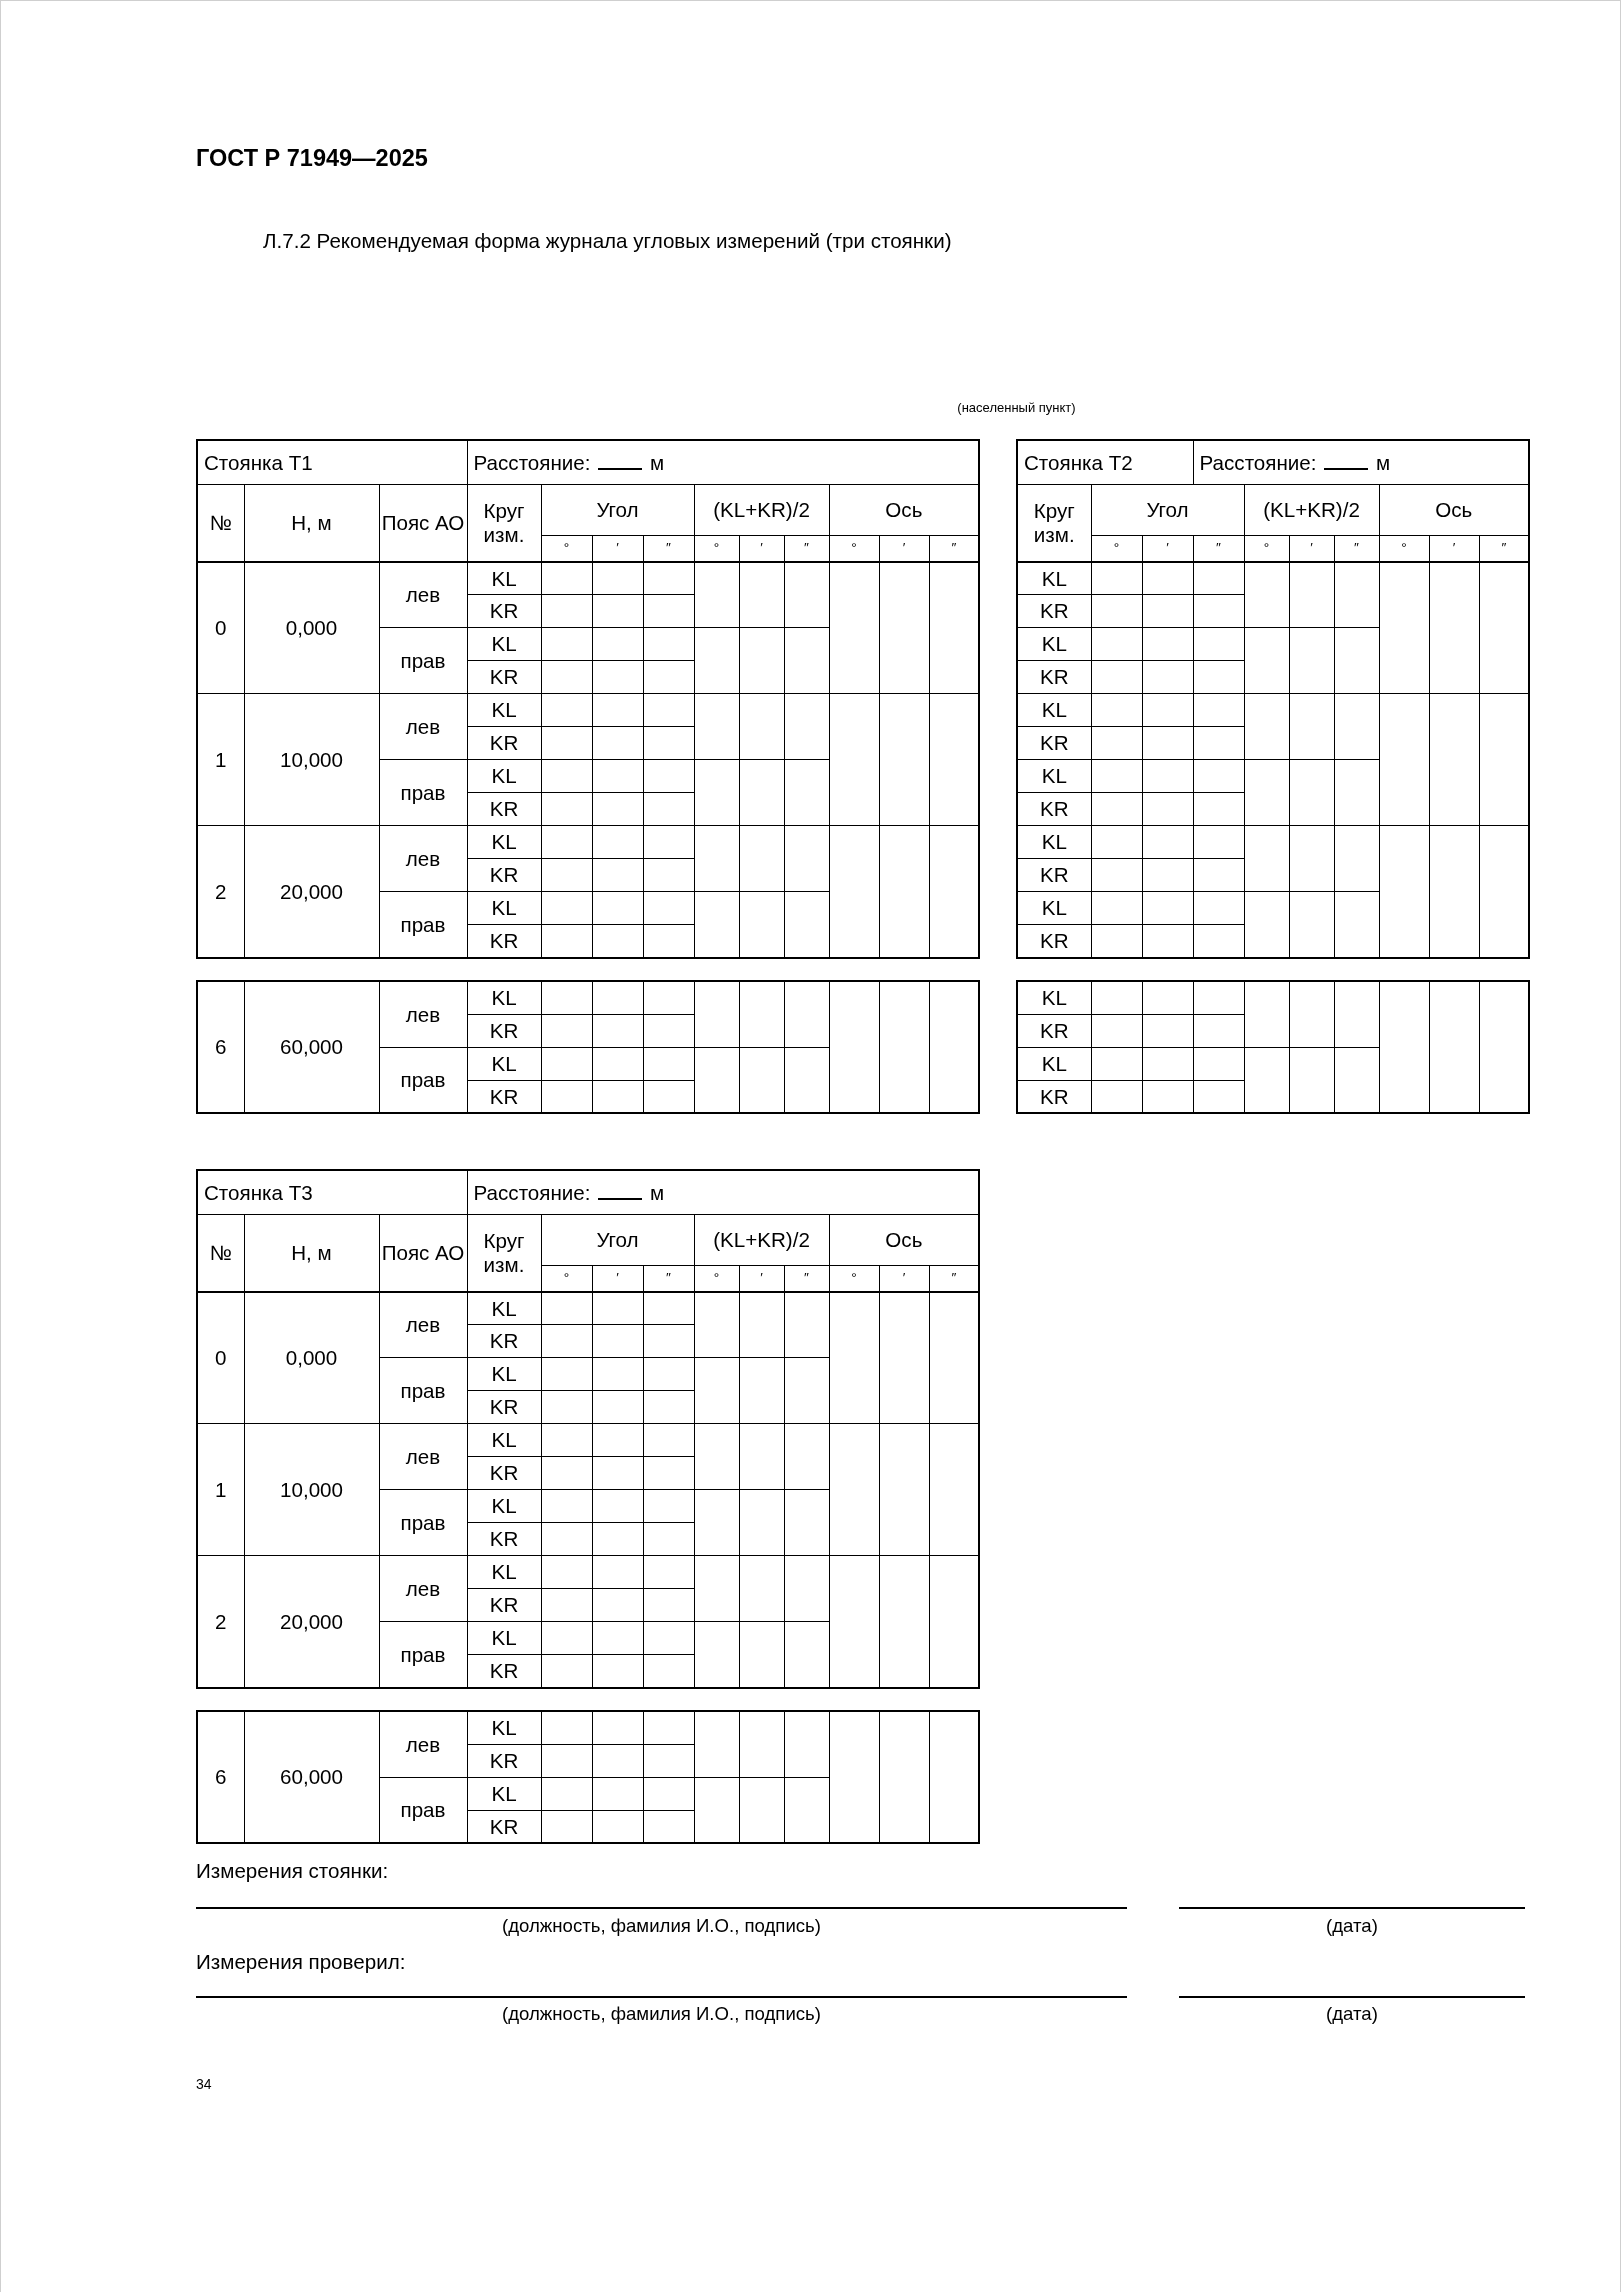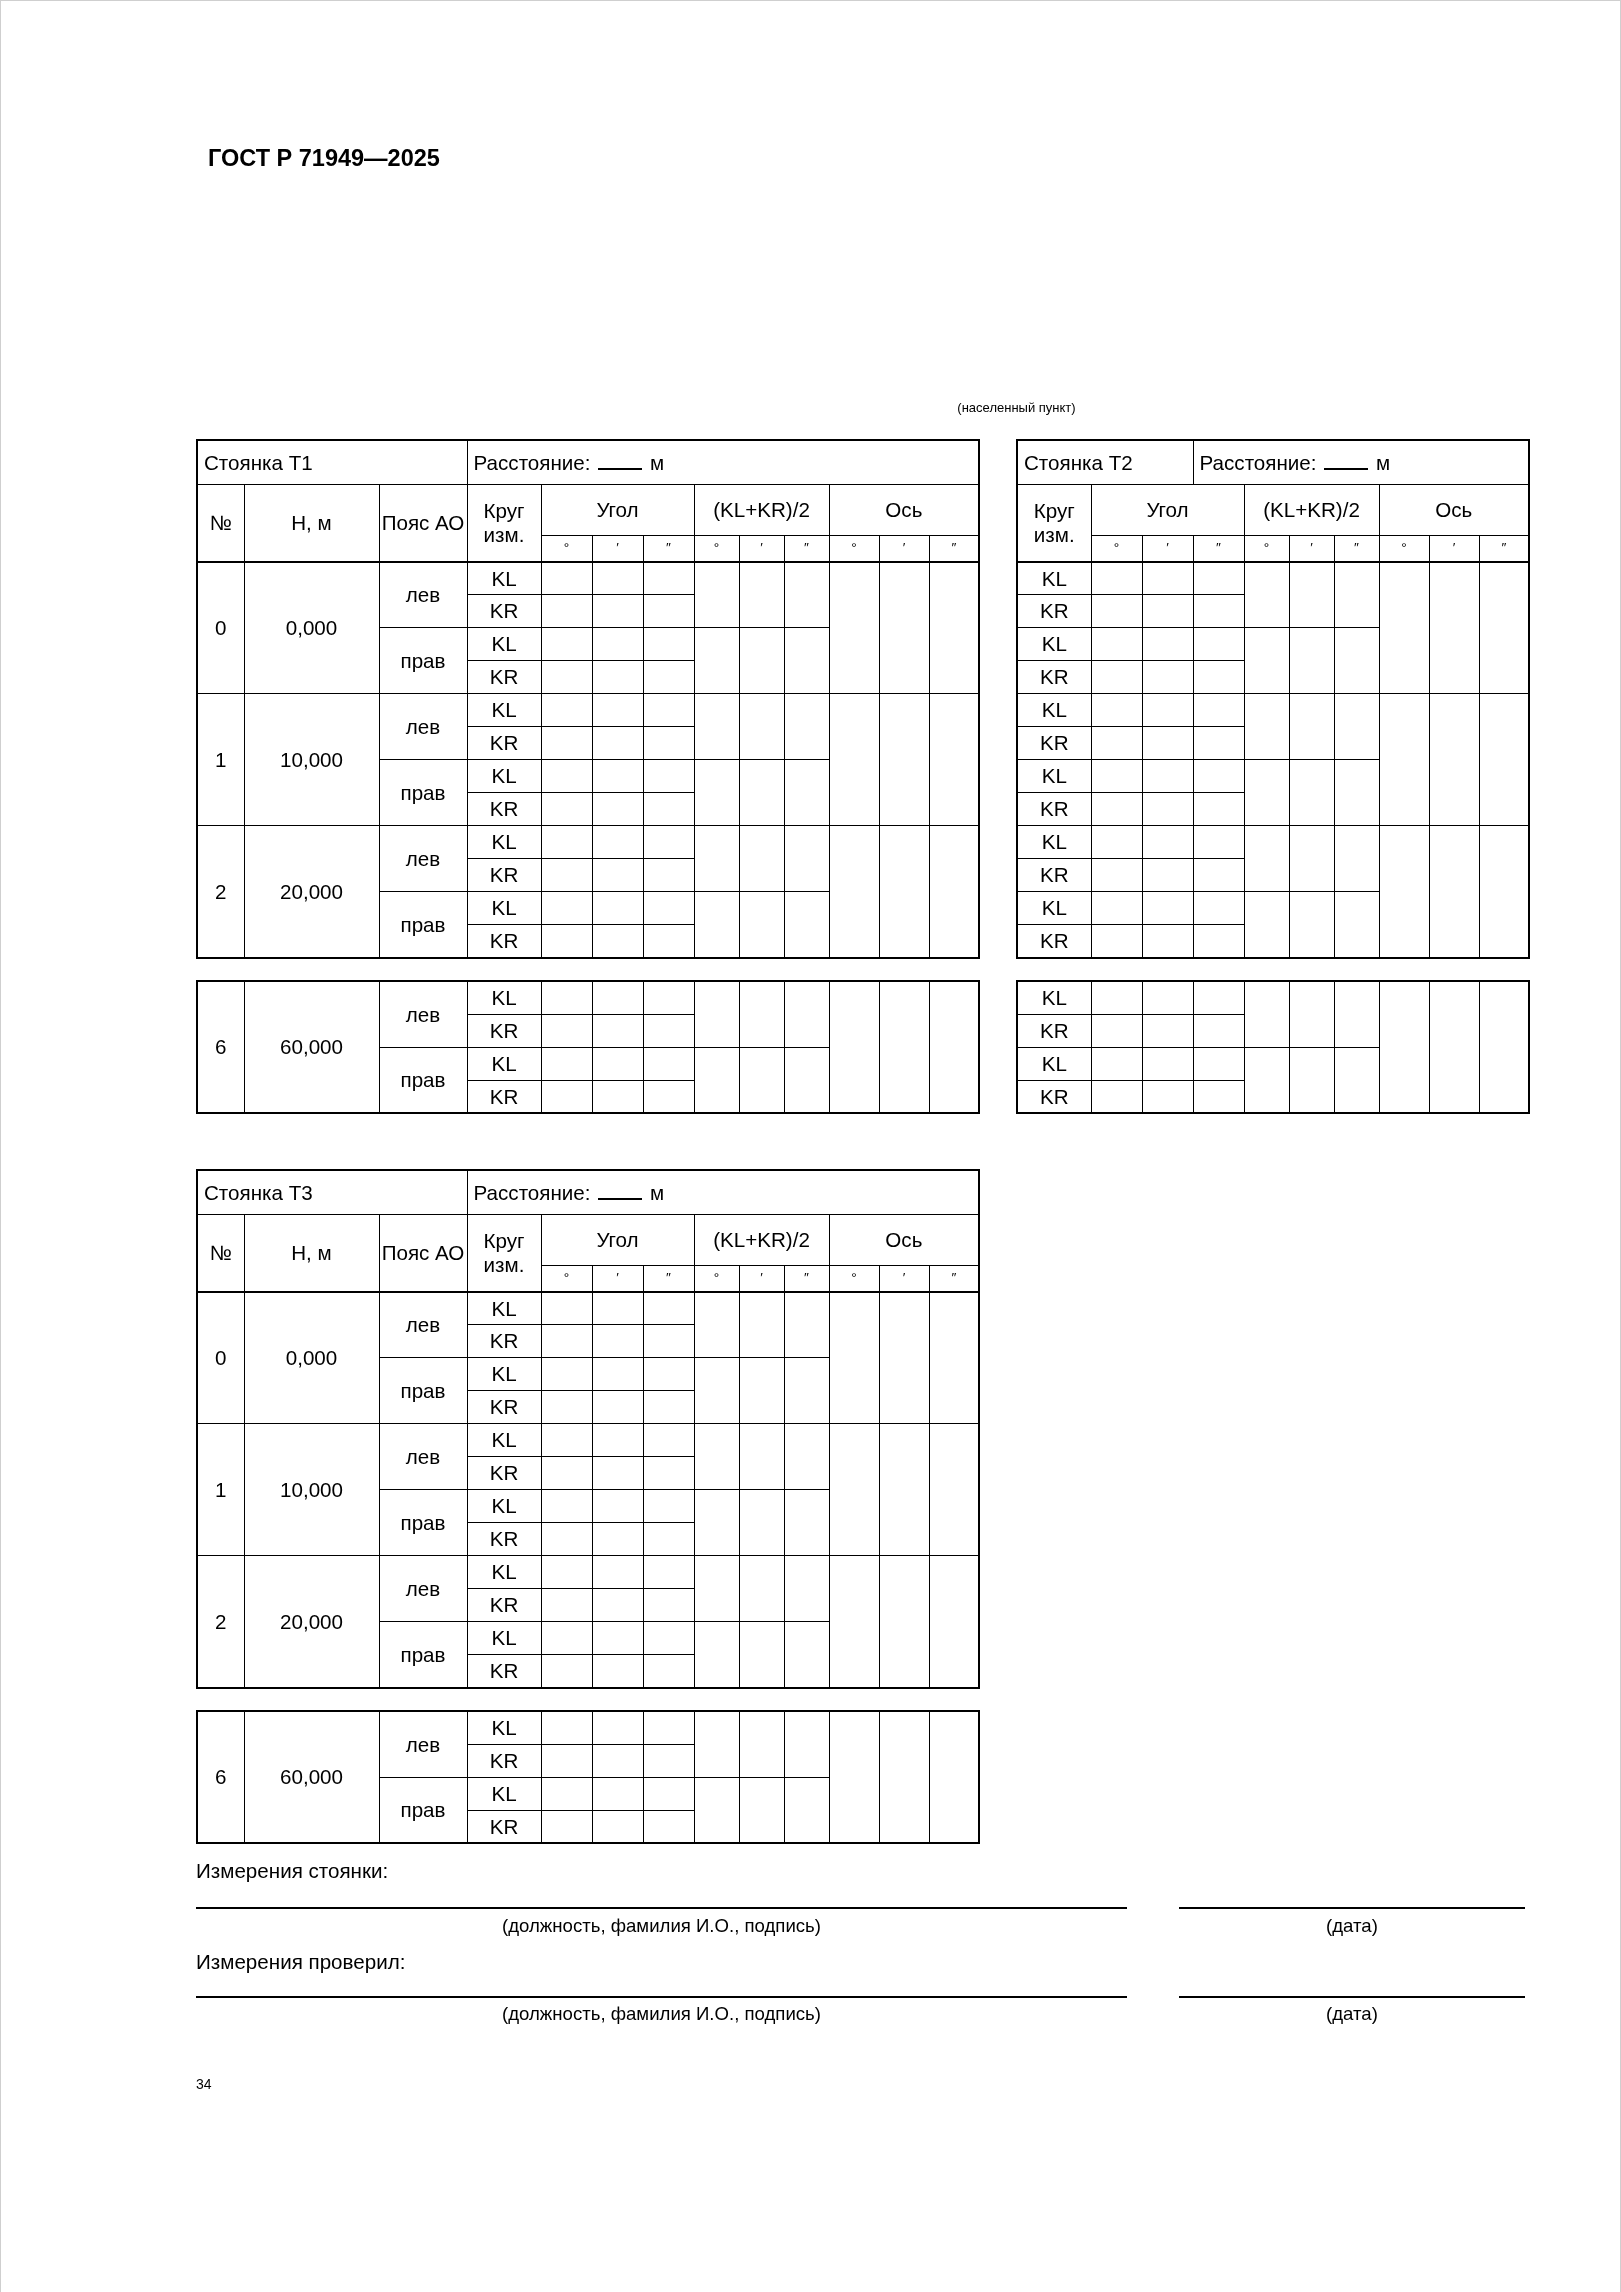--- a/index.html
+++ b/index.html
@@ -12,21 +12,21 @@
     color: #000;
     overflow: hidden;
   }
   .page {
     position: absolute; inset: 0;
     background: #fff;
     box-shadow: inset 0 0 0 1px #cfcfcf;
   }
 
   
-  .gost-code     { position: absolute; left: 208px; top: 145px; font-size: 23.5px; font-weight: bold; text-align: right; }
+  .gost-code     { position: absolute; left: 196px; top: 145px; font-size: 23.5px; font-weight: bold; text-align: right; }
   .section-title { position: absolute; left: 263px; top: 229px; font-size: 20.6px; }
   .doc-title     { position: absolute; left: 196px; top: 280px; width: 1329px; text-align: center; font-size: 22.5px; font-weight: bold; }
   .doc-subtitle  { position: absolute; left: 196px; top: 325px; width: 1329px; text-align: center; font-size: 20.6px; }
 
   .bs-row   { position: absolute; left: 501px; top: 365px; font-size: 20.6px; white-space: nowrap; }
   .uline    { display: inline-block; border-bottom: 2px solid #000; height: 14.7px; }
   .bs-line1 { width: 240px; margin-left: 7.8px; }
   .bs-line2 { width: 383px; margin-left: 13.7px; }
   .bs-caption { position: absolute; left: 825px; top: 400px; width: 383px; text-align: center; font-size: 13px; }
 
@@ -78,20 +78,21 @@
   .capB2 { left: 1179px; width: 346px; top: 2003px; }
 
   .page-number { position: absolute; left: 196px; top: 2076px; font-size: 14px; }
 </style>
 </head>
 <body>
 
 <div class="page">
 
   <div class="gost-code">ГОСТ Р 71949—2025</div>
+  <div class="section-title">Л.7.2 Рекомендуемая форма журнала угловых измерений (три стоянки)</div>
 
   <div class="bs-caption">(населенный пункт)</div>
 
   <div class="station-mount mount-t1">
       <table class="grid" style="width: 783px;">
         <colgroup>
           <col style="width: 47px;">
           <col style="width: 135px;">
           <col style="width: 88px;">
           <col style="width: 74px;">

